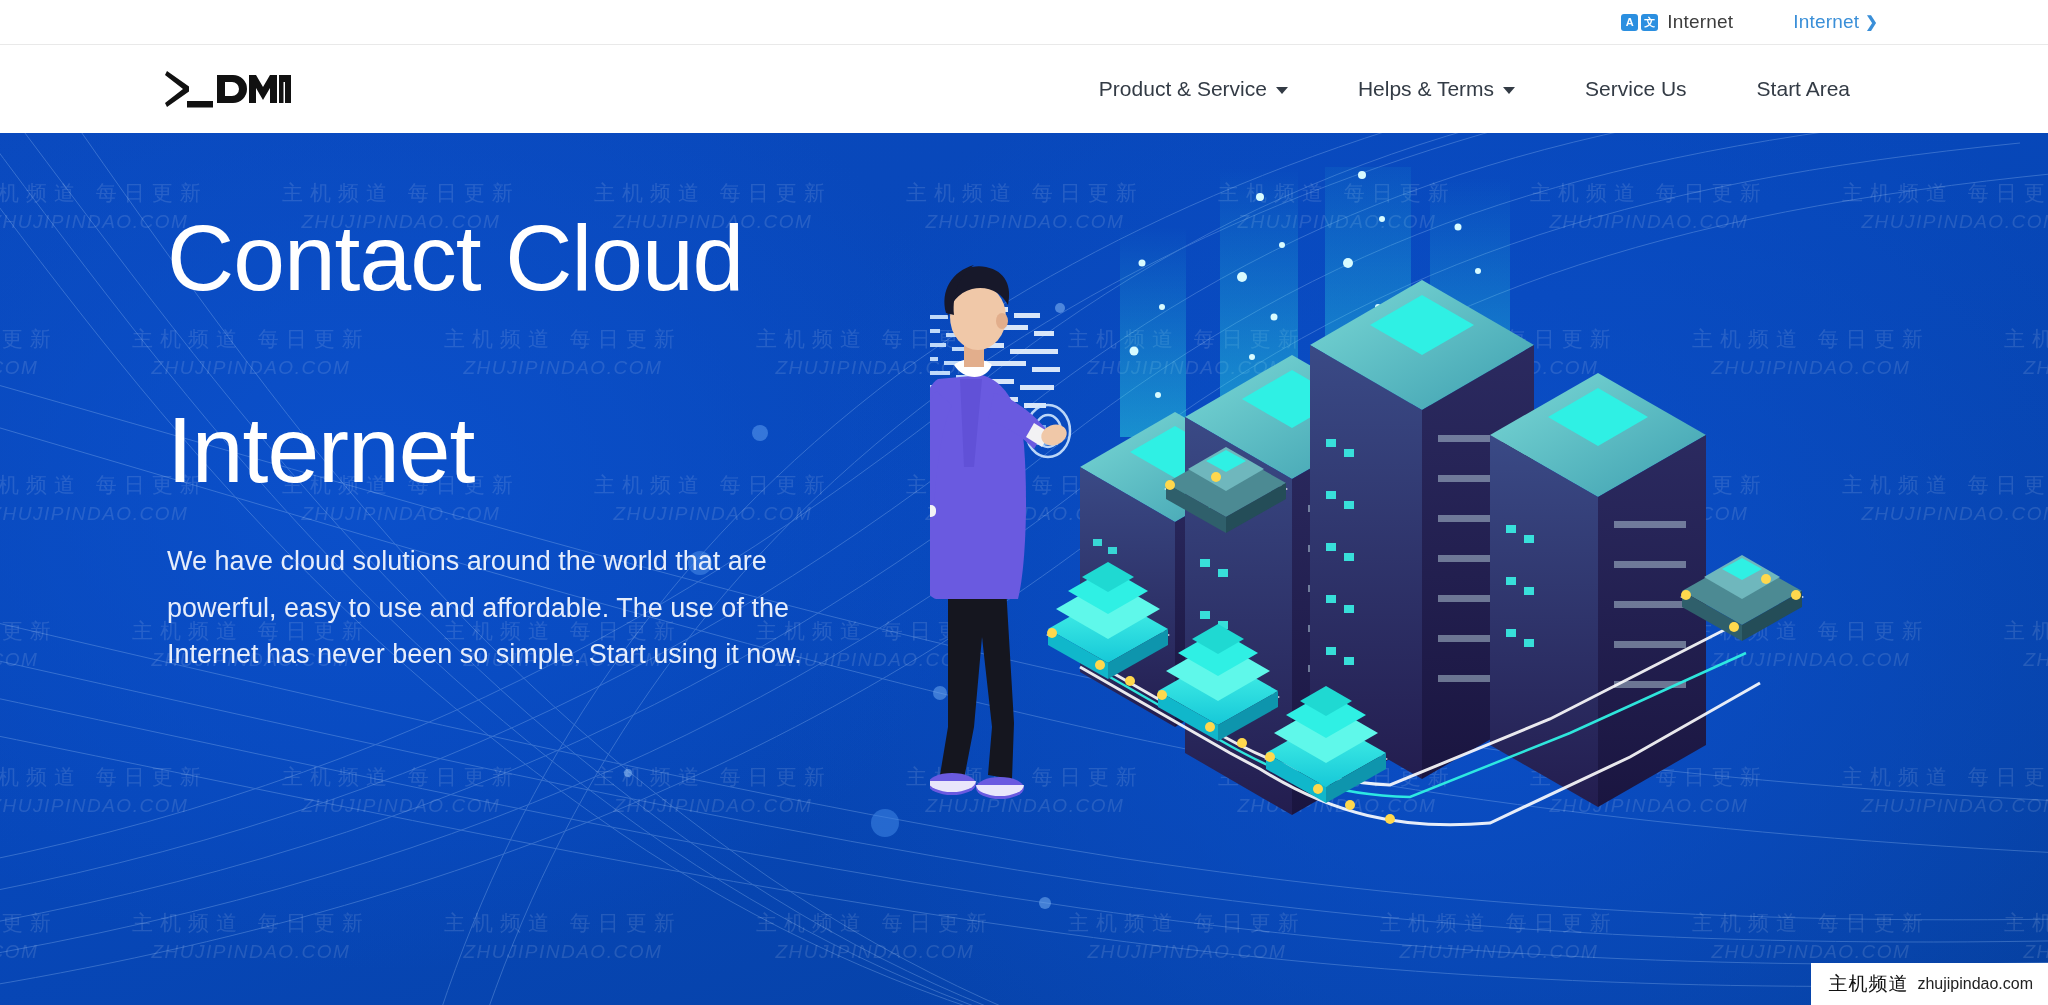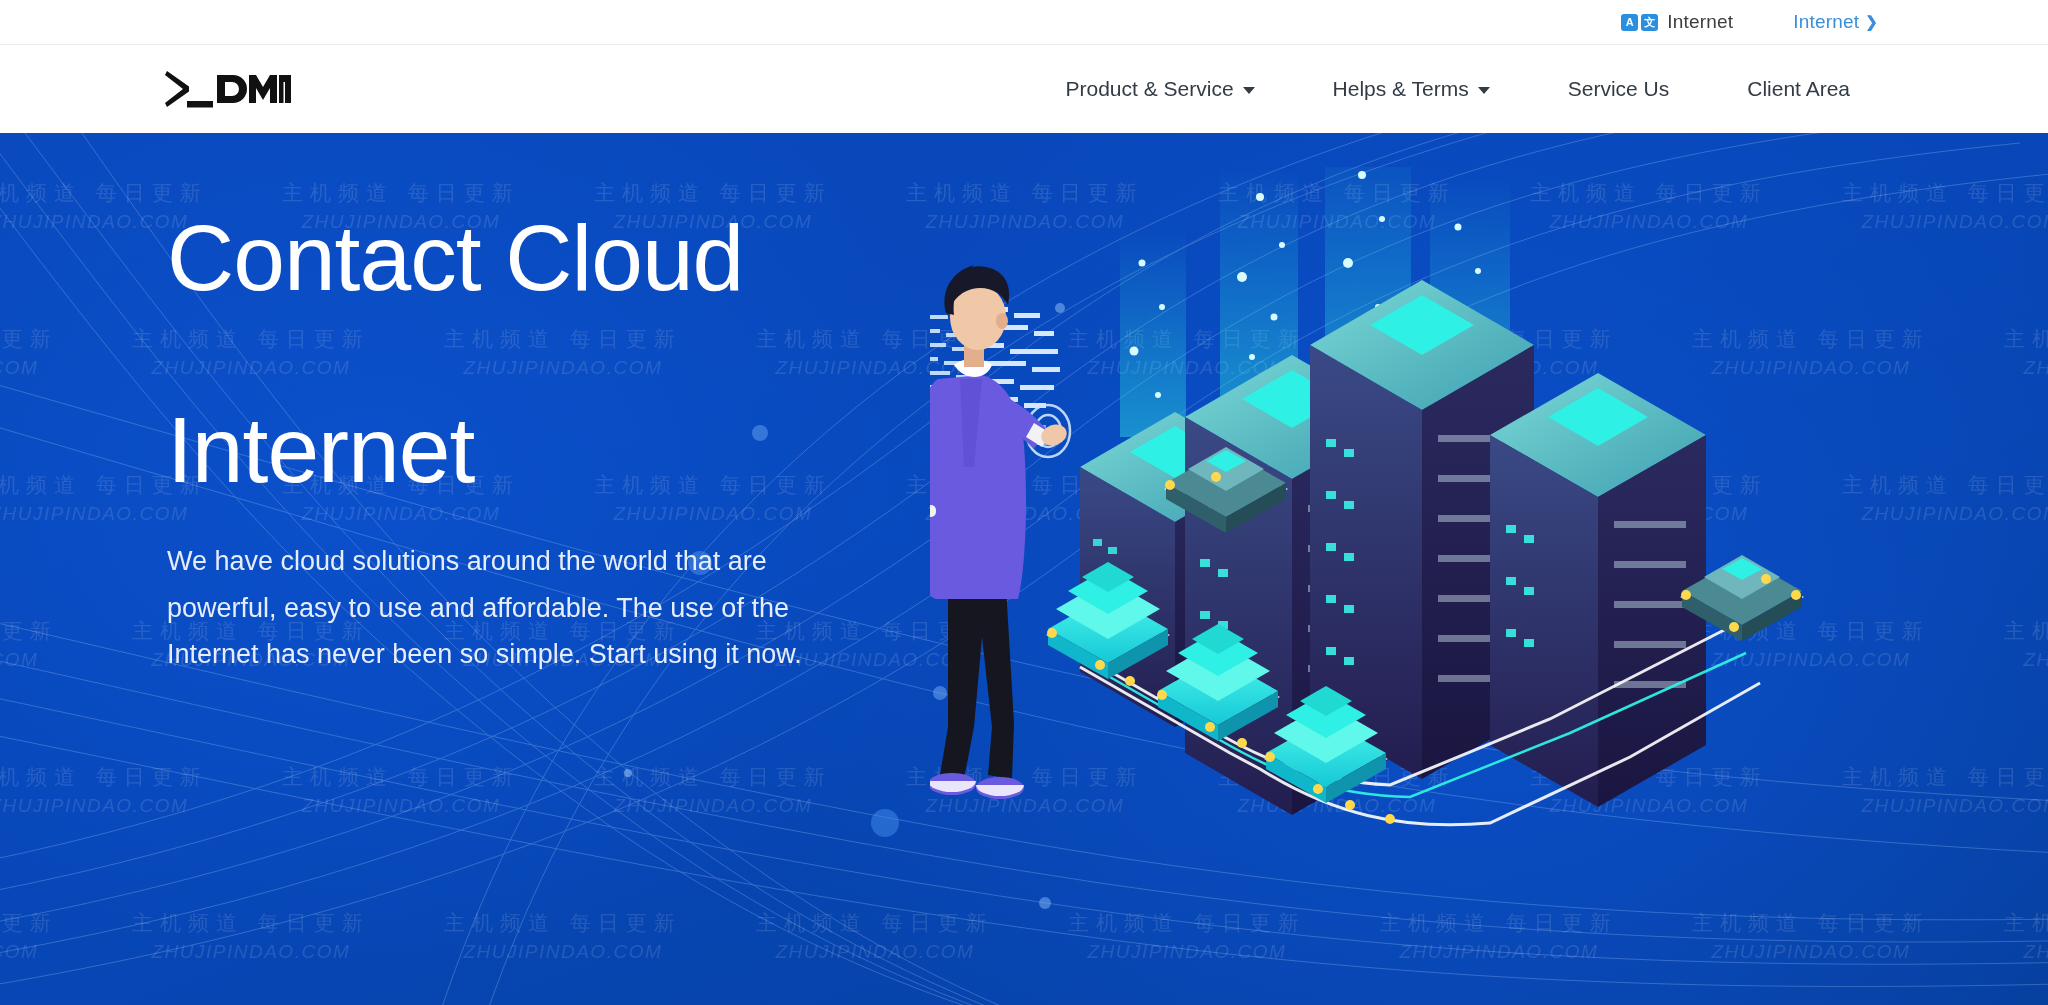--- a/index.html
+++ b/index.html
@@ -35,21 +35,21 @@
     position:absolute; top:45px; left:0; width:2048px; height:88px;
     background:#ffffff; z-index:30;
   }
   .logo{
     position:absolute; left:163px; top:50%; transform:translateY(-50%);
     display:flex; align-items:center; cursor:pointer;
   }
   .logo svg{ display:block; }
   .nav-links{
     position:absolute; right:165px; top:0; height:88px;
-    display:flex; align-items:center; gap:12px;
+    display:flex; align-items:center; gap:4px;
   }
   .nav-item{
     font-size:21px; color:#333b45; padding:0 33px; cursor:pointer;
     display:flex; align-items:center; gap:9px; white-space:nowrap;
   }
   .caret{
     width:0;height:0;border-left:6px solid transparent;
     border-right:6px solid transparent;border-top:7px solid #333b45;
     display:inline-block; margin-top:3px;
   }
@@ -158,21 +158,21 @@
       <span class="caret"></span>
     </div>
     <div class="nav-item">
       <span>Helps &amp; Terms</span>
       <span class="caret"></span>
     </div>
     <div class="nav-item">
       <span>Service Us</span>
     </div>
     <div class="nav-item">
-      <span>Client Area</span>
+      <span>Start Area</span>
     </div>
   </div>
 </nav>
 
 <section class="hero">
 
   <svg class="hero-layer curves" viewBox="0 0 2048 872" preserveAspectRatio="none">
     <g fill="none" stroke="#9dc4f5" stroke-width="1">
       <path d="M-200 760 C 300 690 640 520 980 250 C 1250 40 1500 -40 1900 -80"></path>
       <path d="M-200 790 C 320 720 680 550 1020 280 C 1290 70 1540 -10 1940 -50"></path>
@@ -692,13 +692,17 @@
 
   <div class="hero-text">
     <h1 class="headline">
       <span>Contact Cloud</span><br>
       <br>
       <span>Internet</span>
     </h1>
     <p class="subcopy">We have cloud solutions around the world that are powerful, easy to use and affordable. The use of the Internet has never been so simple. Start using it now.</p>
   </div>
 
+  <div class="badge">
+    <span class="b-cn">主机频道</span>
+    <span class="b-en">zhujipindao.com</span>
+  </div>
 </section>
 
 </body></html>

